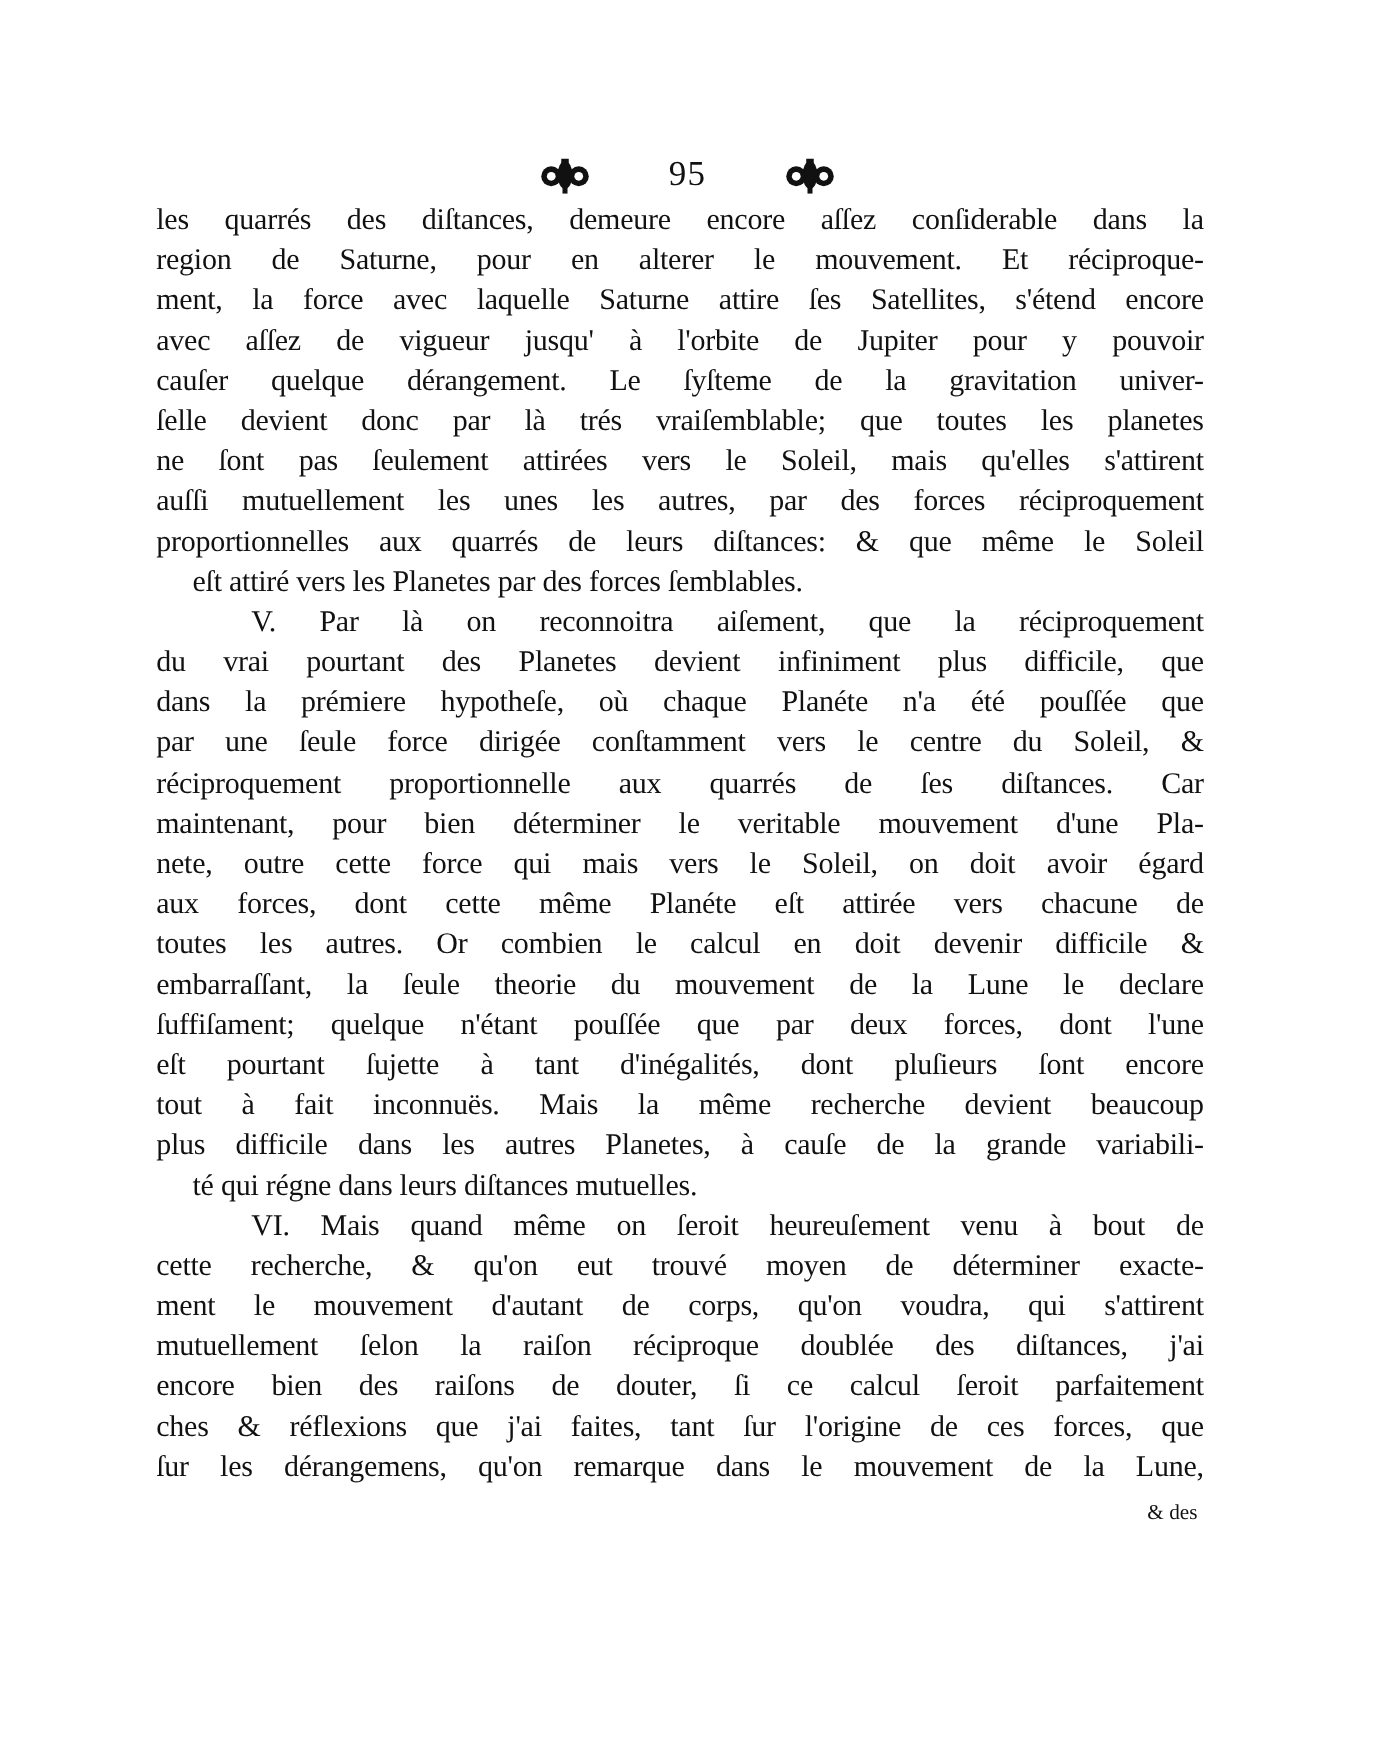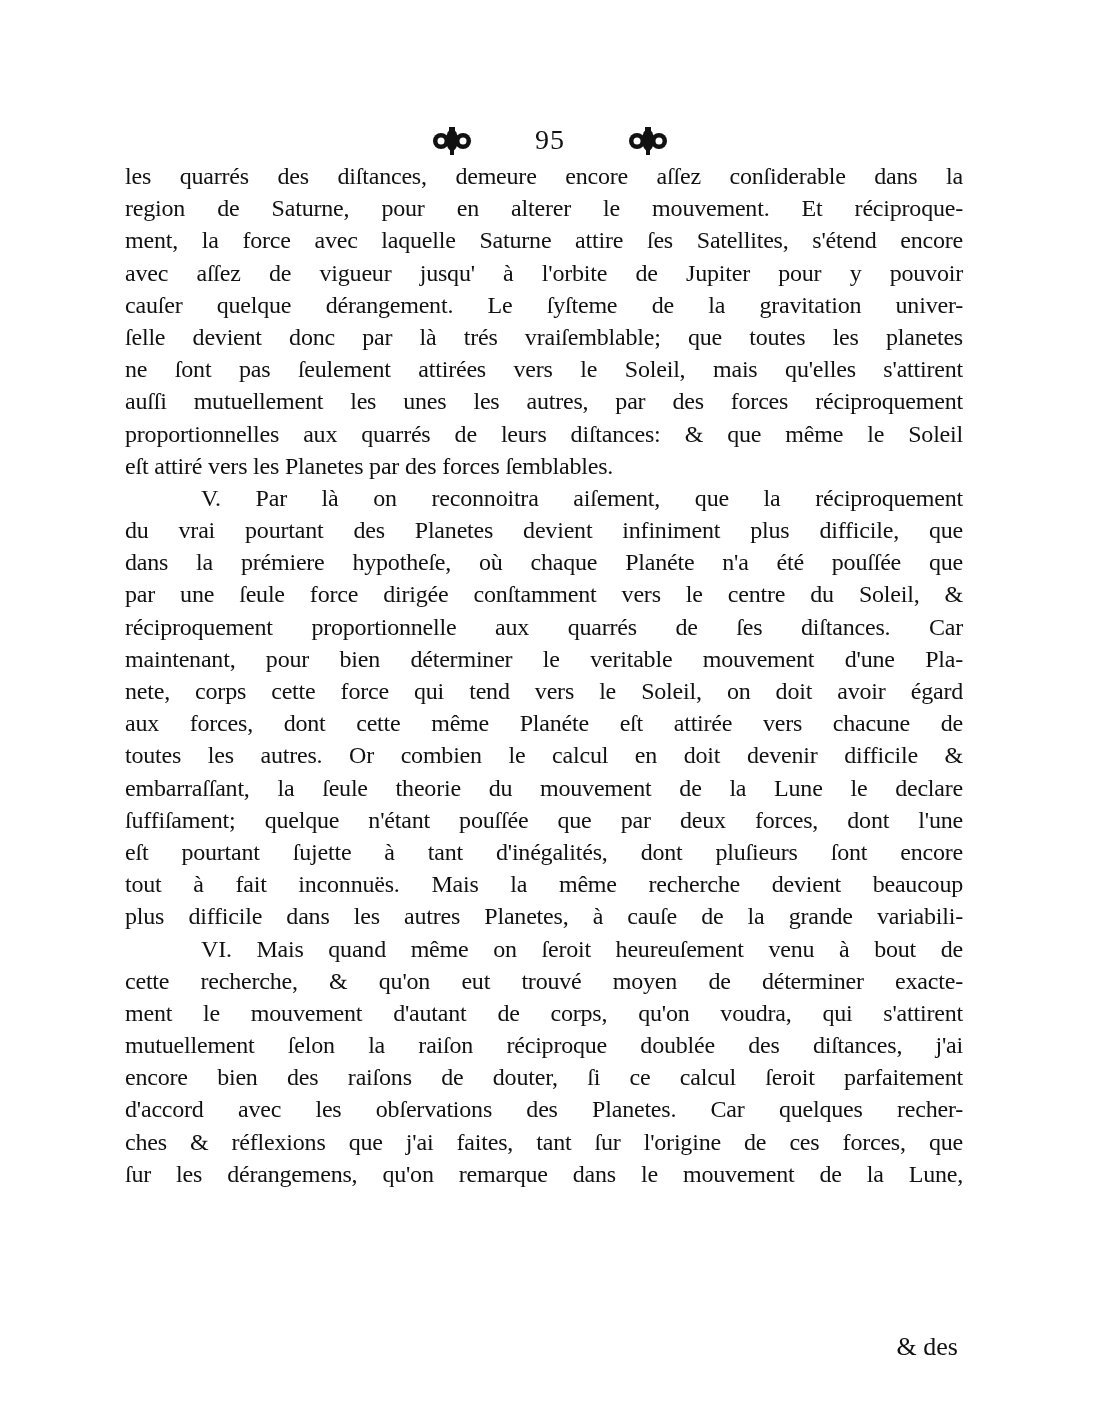--- a/index.html
+++ b/index.html
@@ -52,29 +52,30 @@
       font-size: 24px;
       line-height: 32.2px;
       height: 32.2px;
       white-space: nowrap;
       text-align: justify;
       text-align-last: justify;
       letter-spacing: -0.2px;
     }
     .line.last {
       text-align-last: left;
+      margin-left: 29px;
     }
     .line.indent {
       padding-left: 76px;
     }
     .catchword {
       position: absolute;
       right: 142px;
-      top: 1332px;
-      font-size: 26px;
+      top: 1200px;
+      font-size: 17px;
     }
   </style>
 </head>
 <body>
 
 <div class="page">
 
   <div class="header">
     <svg class="ornament" viewBox="0 0 42 30">
       <g fill="#111">
@@ -111,32 +112,32 @@
     <div class="line">ne ſont pas ſeulement attirées vers le Soleil, mais qu'elles s'attirent</div>
     <div class="line">auſſi mutuellement les unes les autres, par des forces réciproquement</div>
     <div class="line">proportionnelles aux quarrés de leurs diſtances: &amp; que même le Soleil</div>
     <div class="line last">eſt attiré vers les Planetes par des forces ſemblables.</div>
     <div class="line indent">V. Par là on reconnoitra aiſement, que la réciproquement</div>
     <div class="line">du vrai pourtant des Planetes devient infiniment plus difficile, que</div>
     <div class="line">dans la prémiere hypotheſe, où chaque Planéte n'a été pouſſée que</div>
     <div class="line">par une ſeule force dirigée conſtamment vers le centre du Soleil, &amp;</div>
     <div class="line">réciproquement proportionnelle aux quarrés de ſes diſtances. Car</div>
     <div class="line">maintenant, pour bien déterminer le veritable mouvement d'une Pla-</div>
-    <div class="line">nete, corps cette force qui tend vers le Soleil, on doit avoir égard</div>
+    <div class="line">nete, outre cette force qui mais vers le Soleil, on doit avoir égard</div>
     <div class="line">aux forces, dont cette même Planéte eſt attirée vers chacune de</div>
     <div class="line">toutes les autres. Or combien le calcul en doit devenir difficile &amp;</div>
     <div class="line">embarraſſant, la ſeule theorie du mouvement de la Lune le declare</div>
     <div class="line">ſuffiſament; quelque n'étant pouſſée que par deux forces, dont l'une</div>
     <div class="line">eſt pourtant ſujette à tant d'inégalités, dont pluſieurs ſont encore</div>
     <div class="line">tout à fait inconnuës. Mais la même recherche devient beaucoup</div>
     <div class="line">plus difficile dans les autres Planetes, à cauſe de la grande variabili-</div>
+    <div class="line last">té qui régne dans leurs diſtances mutuelles.</div>
     <div class="line indent">VI. Mais quand même on ſeroit heureuſement venu à bout de</div>
     <div class="line">cette recherche, &amp; qu'on eut trouvé moyen de déterminer exacte-</div>
     <div class="line">ment le mouvement d'autant de corps, qu'on voudra, qui s'attirent</div>
     <div class="line">mutuellement ſelon la raiſon réciproque doublée des diſtances, j'ai</div>
     <div class="line">encore bien des raiſons de douter, ſi ce calcul ſeroit parfaitement</div>
-    <div class="line">d'accord avec les obſervations des Planetes. Car quelques recher-</div>
     <div class="line">ches &amp; réflexions que j'ai faites, tant ſur l'origine de ces forces, que</div>
     <div class="line">ſur les dérangemens, qu'on remarque dans le mouvement de la Lune,</div>
   </div>
 
   <div class="catchword">&amp; des</div>
 </div>
 
 </body></html>

